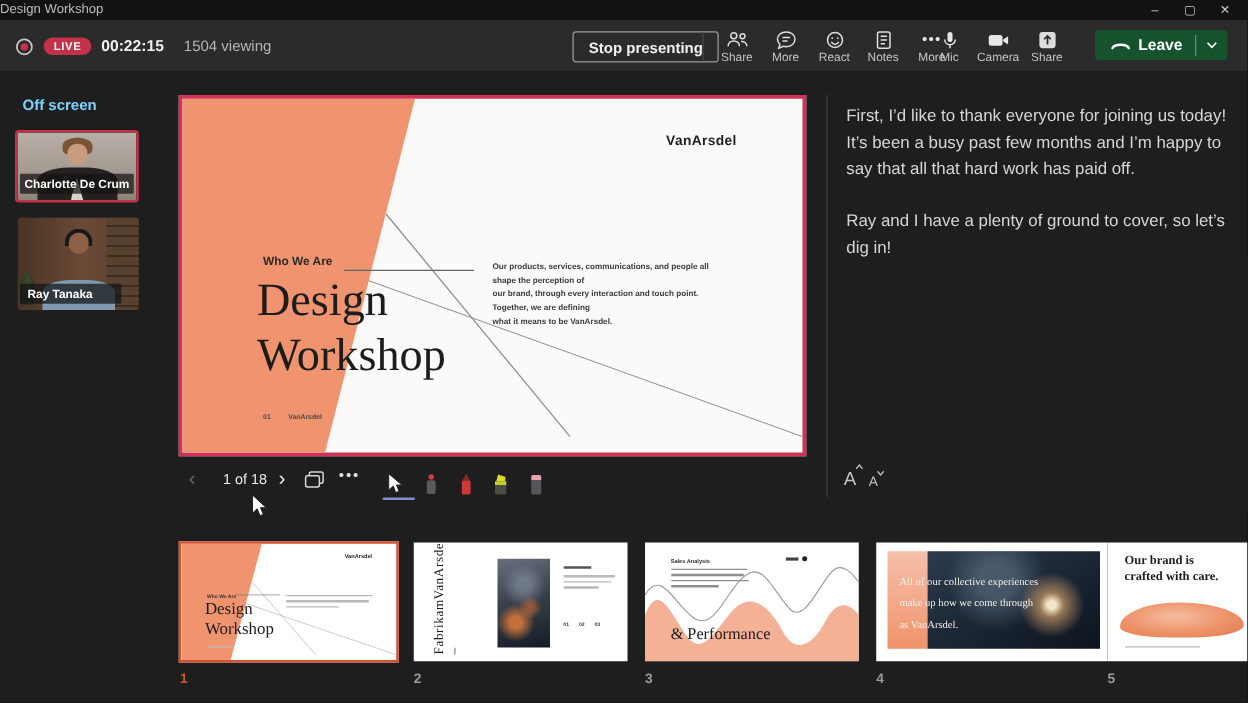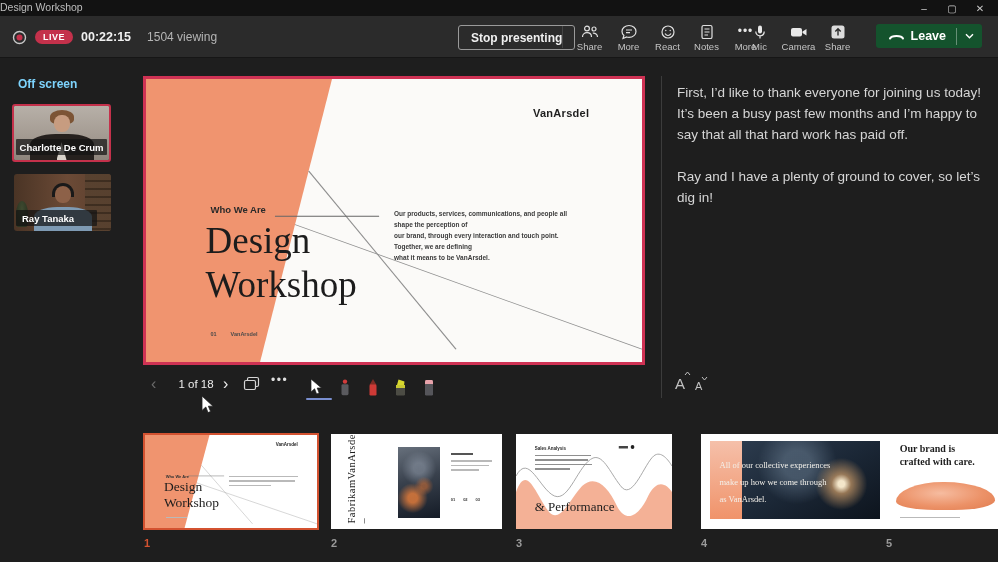--- a/index.html
+++ b/index.html
@@ -28,21 +28,21 @@
   .tb-btn .glyph { font-size:12px; letter-spacing:1px; color:#e6e6e6; line-height:14px; height:16px; }
   .leave-btn { position:absolute; right:16px; top:8px; height:24px; background:#14532d; border-radius:3px; display:flex; align-items:center; color:#fff; }
   .leave-main { display:flex; align-items:center; gap:6px; padding:0 10px 0 12px; font-size:12.5px; font-weight:600; }
   .leave-sep { width:1px; height:17px; background:rgba(255,255,255,.35); }
   .leave-chev { padding:0 8px; display:flex; align-items:center; }
 
   
   .offscreen-label { position:absolute; left:18px; top:77px; font-size:12px; font-weight:700; color:#7dd3fc; }
   .tile { position:absolute; border-radius:3px; overflow:hidden; }
   .tile-charlotte { left:12px; top:104px; width:99px; height:58px; border:2px solid #c4314b; }
-  .tile-ray { left:14px; top:174px; width:97px; height:57px; }
+  .tile-ray { left:14px; top:174px; width:97px; height:74px; }
   .tile-inner { position:absolute; inset:0; }
   .bg-charlotte { background:linear-gradient(180deg,#b7b0a8 0%,#a49b92 55%,#8d847b 100%); }
   .bg-ray { background:linear-gradient(90deg,#4a3425 0%,#6b4a36 55%,#5a3e2d 100%); }
   .shelf { position:absolute; right:0; top:0; width:26px; height:100%; background:repeating-linear-gradient(180deg,#57412f 0 6px,#3a2b1e 6px 8px); opacity:.9; }
   .plant { position:absolute; left:2px; bottom:4px; width:12px; height:26px; background:radial-gradient(ellipse at 50% 30%,#3e4a30 0%,#2c3522 70%); border-radius:50% 50% 20% 20%; }
   .hair { position:absolute; left:50%; transform:translateX(-50%); top:4px; width:24px; height:14px; background:#7c5435; border-radius:50% 50% 30% 30%; }
   .face { position:absolute; left:50%; transform:translateX(-50%); top:9px; width:16px; height:17px; background:#c79c80; border-radius:45%; }
   .face-ray { background:#8d6148; top:12px; }
   .headset { position:absolute; left:50%; transform:translateX(-50%); top:9px; width:22px; height:14px; border:3px solid #191919; border-bottom:none; border-radius:12px 12px 0 0; }
   .body-charlotte { position:absolute; left:50%; transform:translateX(-50%); bottom:0; width:64px; height:26px; background:#26211e; border-radius:40% 40% 0 0; }
@@ -76,21 +76,21 @@
   .notes p + p { margin-top:21px; }
   .font-controls { position:absolute; left:675px; top:375px; display:flex; align-items:flex-end; gap:10px; color:#c2c2c2; }
   .fc-big { font-size:15px; position:relative; }
   .fc-small { font-size:11px; position:relative; }
   .fc-caret { position:absolute; top:-4px; right:-6px; }
 
   
   .thumb { position:absolute; top:434px; height:95px; background:#ffffff; overflow:hidden; }
   .thumb-1 { left:143px; top:433px; width:176px; height:97px; border:2px solid #d35230; }
   .thumb-2 { left:331px; width:171px; }
-  .thumb-3 { left:516px; width:156px; }
+  .thumb-3 { left:516px; width:171px; }
   .thumb-4 { left:701px; width:185px; }
   .thumb-5 { left:886px; width:171px; }
   .thumb-num { position:absolute; top:537px; font-size:11px; font-weight:700; color:#9a9a9a; }
   .num-selected { color:#d35230; }
 
   
   .t1-logo { position:absolute; left:76%; top:8%; font-size:4.5px; font-weight:700; color:#222; }
   .t1-kicker { position:absolute; left:12%; top:42%; font-size:4px; font-weight:700; color:#333; }
   .t1-title { position:absolute; left:11%; top:47%; font-family:"Liberation Serif",serif; font-size:13.5px; line-height:16px; color:#1c1c1c; }
   .t1-body { position:absolute; left:49%; top:44%; width:40%; }

